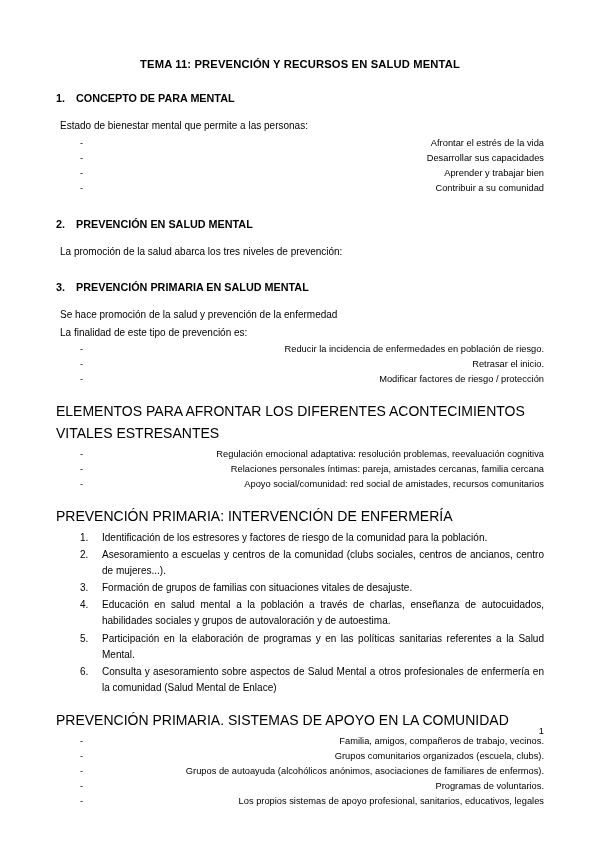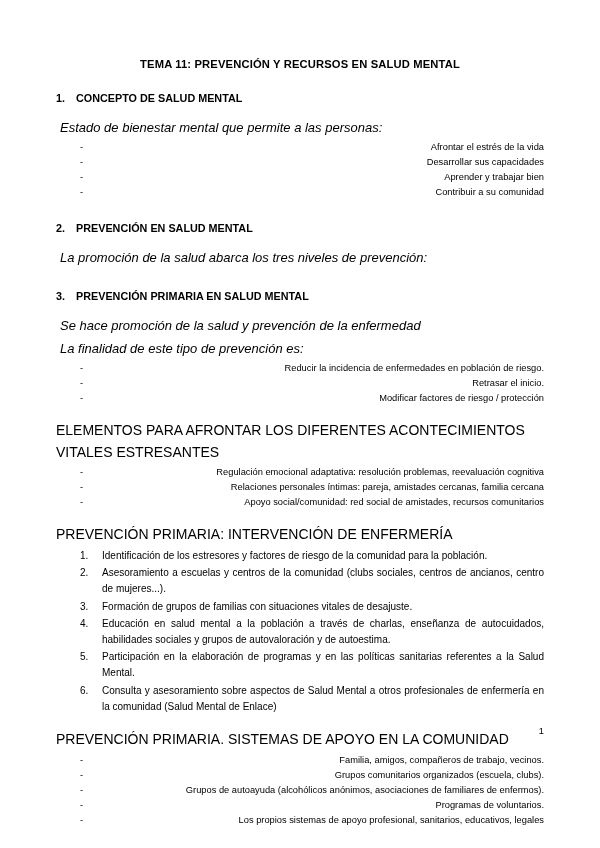--- a/index.html
+++ b/index.html
@@ -36,24 +36,23 @@
     display: flex;
     align-items: flex-start;
   }
   .section-heading .num {
     width: 20px;
     flex: 0 0 20px;
   }
   .section-heading.sec2 { margin-top: 22px; }
   .section-heading.sec3 { margin-top: 22px; }
   .para {
-    font-size: 13px;
+    font-size: 10px;
     line-height: 1.55;
     margin: 0 0 2px 0;
-    font-style: italic;
   }
   .para.indent-1 { margin-left: 4px; }
   .block {
     margin-bottom: 14px;
   }
   ul.dash-list {
     list-style: none;
     margin: 2px 0 0 0;
     padding: 0 0 0 24px;
     text-align: right;
@@ -106,21 +105,21 @@
 </head>
 <body>
 
 <div class="page">
 
   <h1 class="doc-title">TEMA 11: PREVENCIÓN Y RECURSOS EN SALUD MENTAL</h1>
 
   <div class="block">
     <div class="section-heading">
       <span class="num">1.</span>
-      <span>CONCEPTO DE SALUD MENTAL</span>
+      <span>CONCEPTO DE PARA MENTAL</span>
     </div>
     <p class="para indent-1">Estado de bienestar mental que permite a las personas:</p>
     <ul class="dash-list">
       <li>Afrontar el estrés de la vida</li>
       <li>Desarrollar sus capacidades</li>
       <li>Aprender y trabajar bien</li>
       <li>Contribuir a su comunidad</li>
     </ul>
   </div>
 

